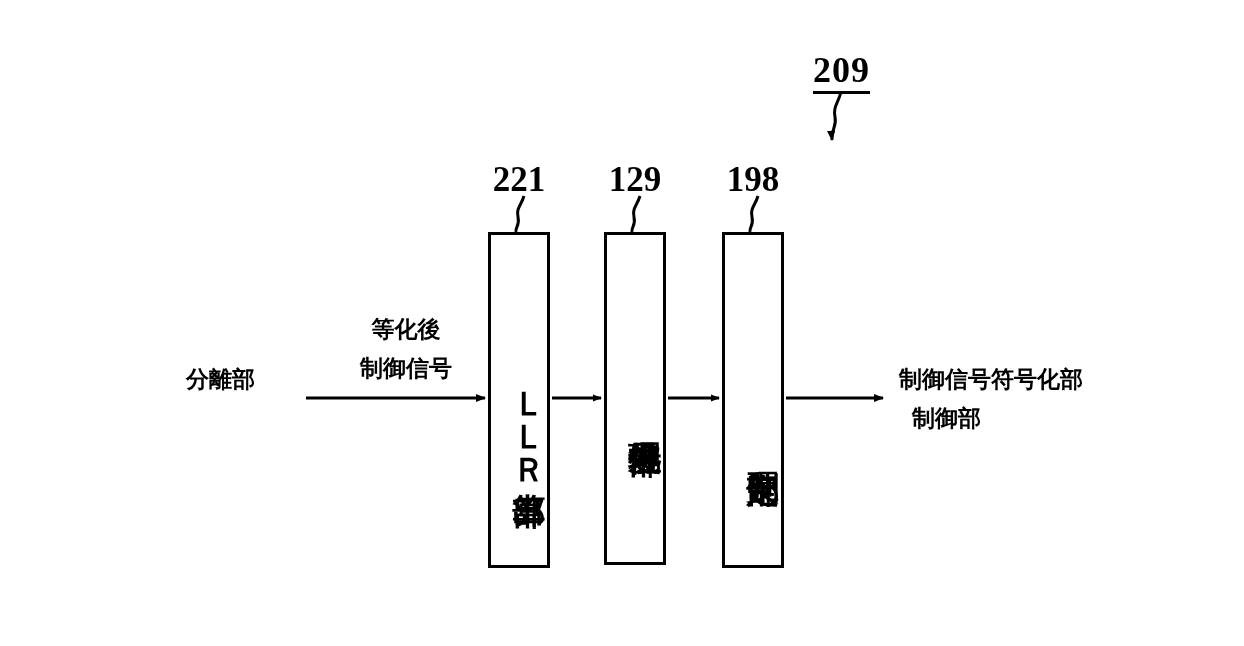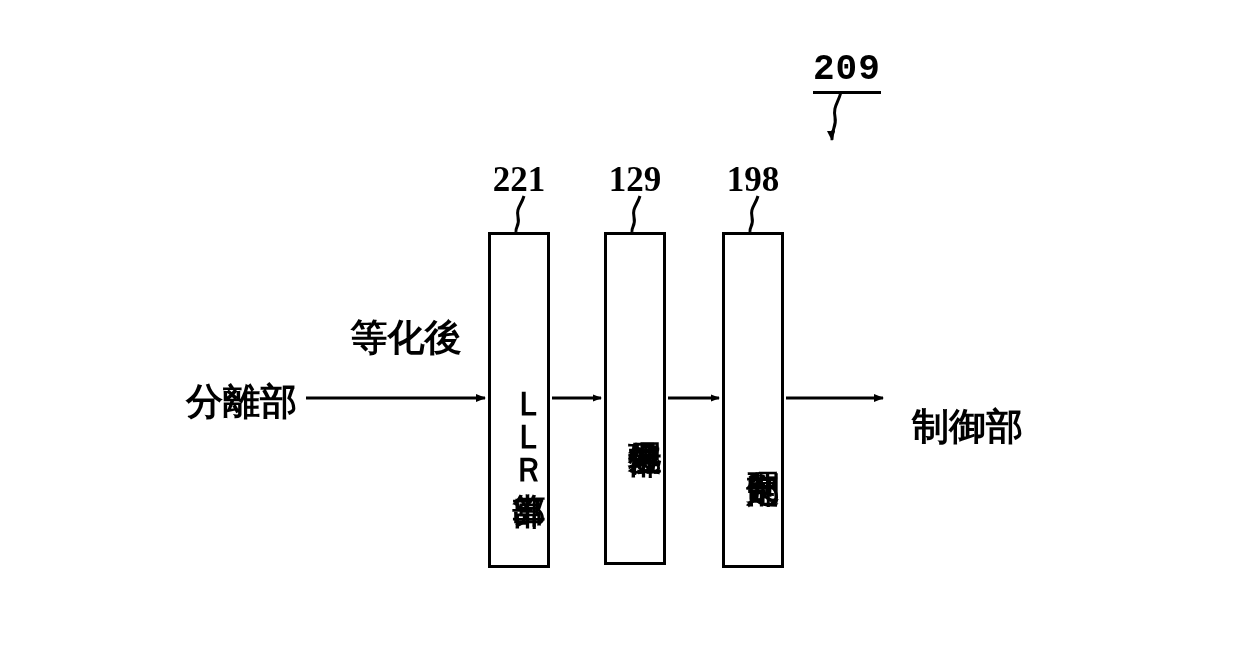--- a/index.html
+++ b/index.html
@@ -13,21 +13,21 @@
     height: 646px;
     background: #ffffff;
     font-family: "Liberation Serif", "DejaVu Serif", serif;
     color: #000000;
     overflow: hidden;
   }
 
   
   .fig-ref {
     position: absolute;
-    font-family: Liberation Mono, monospace;
+    font-family: Liberation Serif, serif;
     font-size: 36px;
     font-weight: 700;
     letter-spacing: 1px;
     line-height: 1;
     border-bottom: 3px solid #000;
     padding-bottom: 3px;
     white-space: nowrap;
   }
 
   
@@ -66,21 +66,21 @@
     letter-spacing: 0px;
     writing-mode: vertical-rl;
     text-orientation: upright;
     white-space: nowrap;
   }
 
   
   .txt {
     position: absolute;
     font-family: "DejaVu Sans", "Liberation Sans", sans-serif;
-    font-size: 37px;
+    font-size: 23px;
     font-weight: 700;
     line-height: 1.18;
     white-space: pre;
   }
   .txt.center { text-align: center; }
   .txt.left { text-align: left; }
 
   
   #overlay {
     position: absolute;
@@ -107,24 +107,26 @@
   </div>
 
   <div class="box" style="left:604px; top:232px; width:62px; height:333px;">
     <div class="box-label">復号処理部</div>
   </div>
 
   <div class="box" style="left:722px; top:232px; width:62px; height:336px;">
     <div class="box-label" style="padding-top:90px;">硬判定部</div>
   </div>
 
-  <div class="txt left" style="left:186px; top:380px;">分離部</div>
+  <div class="txt left" style="left:186px; top:366px;">分離部</div>
 
   <div class="txt center" style="left:322px; top:316px; width:168px;">等化後</div>
+  <div class="txt center" style="left:322px; top:355px; width:168px;">制御信号</div>
 
+  <div class="txt left" style="left:899px; top:366px;">制御信号符号化部</div>
   <div class="txt left" style="left:899px; top:405px;margin-left:13px;">制御部</div>
 
   <svg id="overlay" viewBox="0 0 1244 646">
     <defs>
       <marker id="ah" markerWidth="11" markerHeight="11" refX="9.5" refY="4.2" orient="auto" markerUnits="userSpaceOnUse">
         <path d="M0,0 L10.5,4.2 L0,8.4 z" fill="#000"></path>
       </marker>
       <marker id="ah-small" markerWidth="9" markerHeight="9" refX="8" refY="3.6" orient="auto" markerUnits="userSpaceOnUse">
         <path d="M0,0 L9,3.6 L0,7.2 z" fill="#000"></path>
       </marker>

